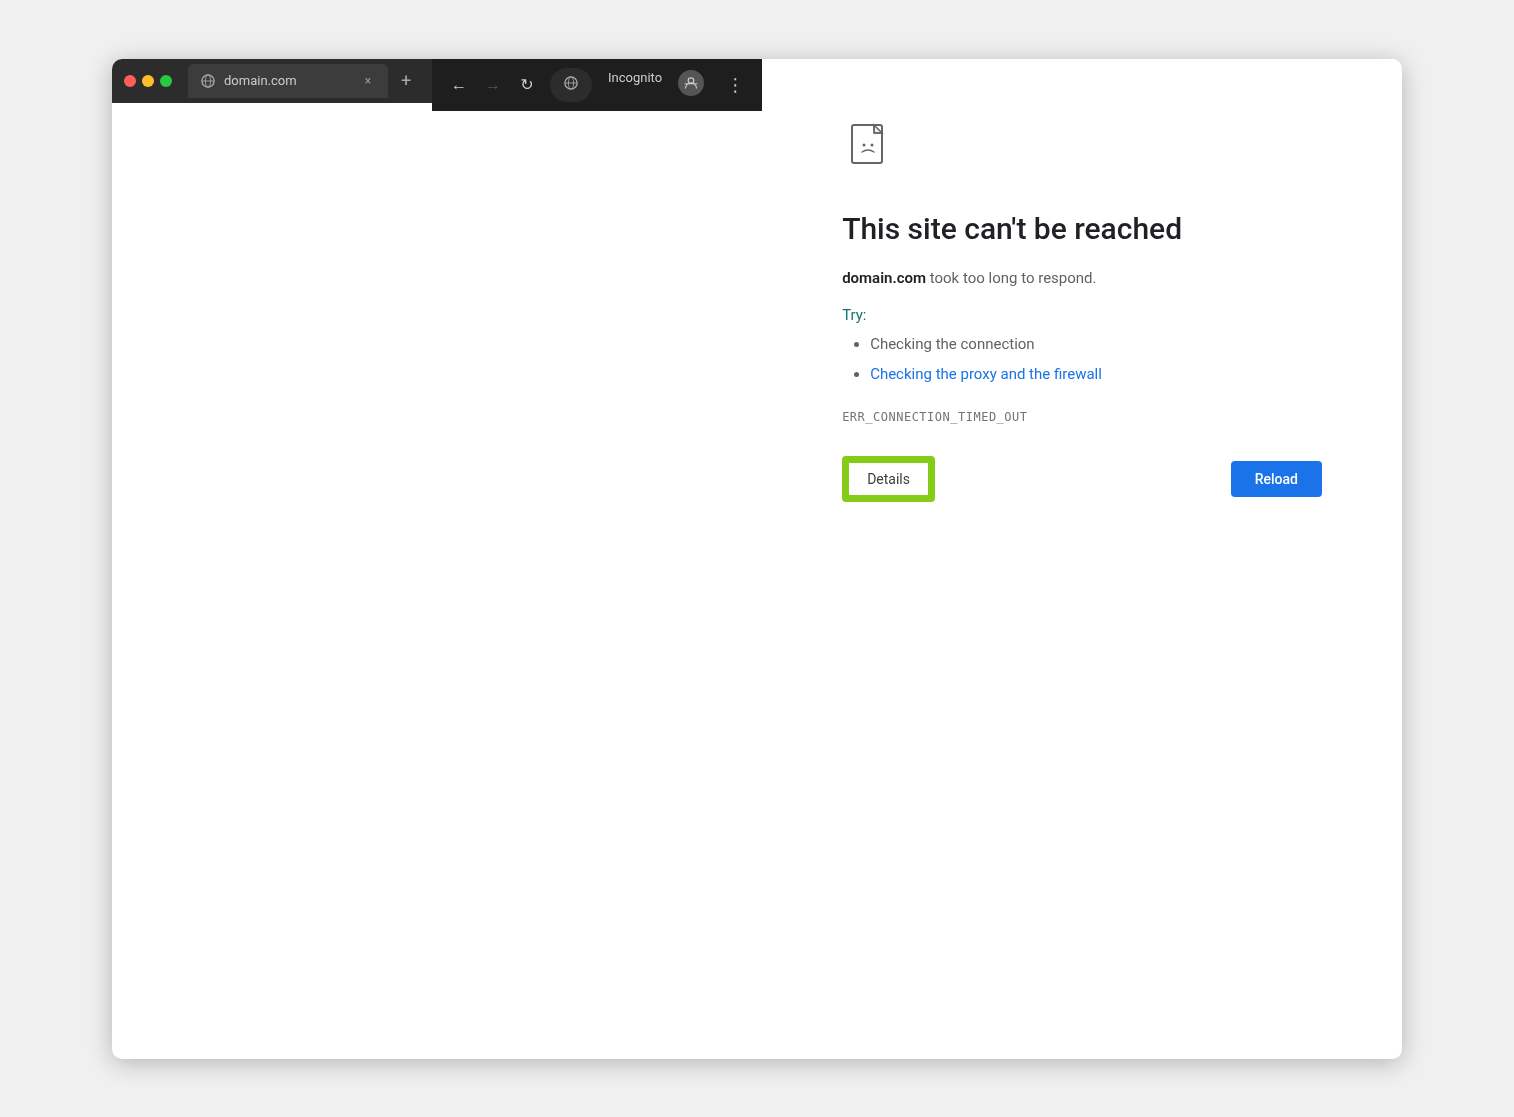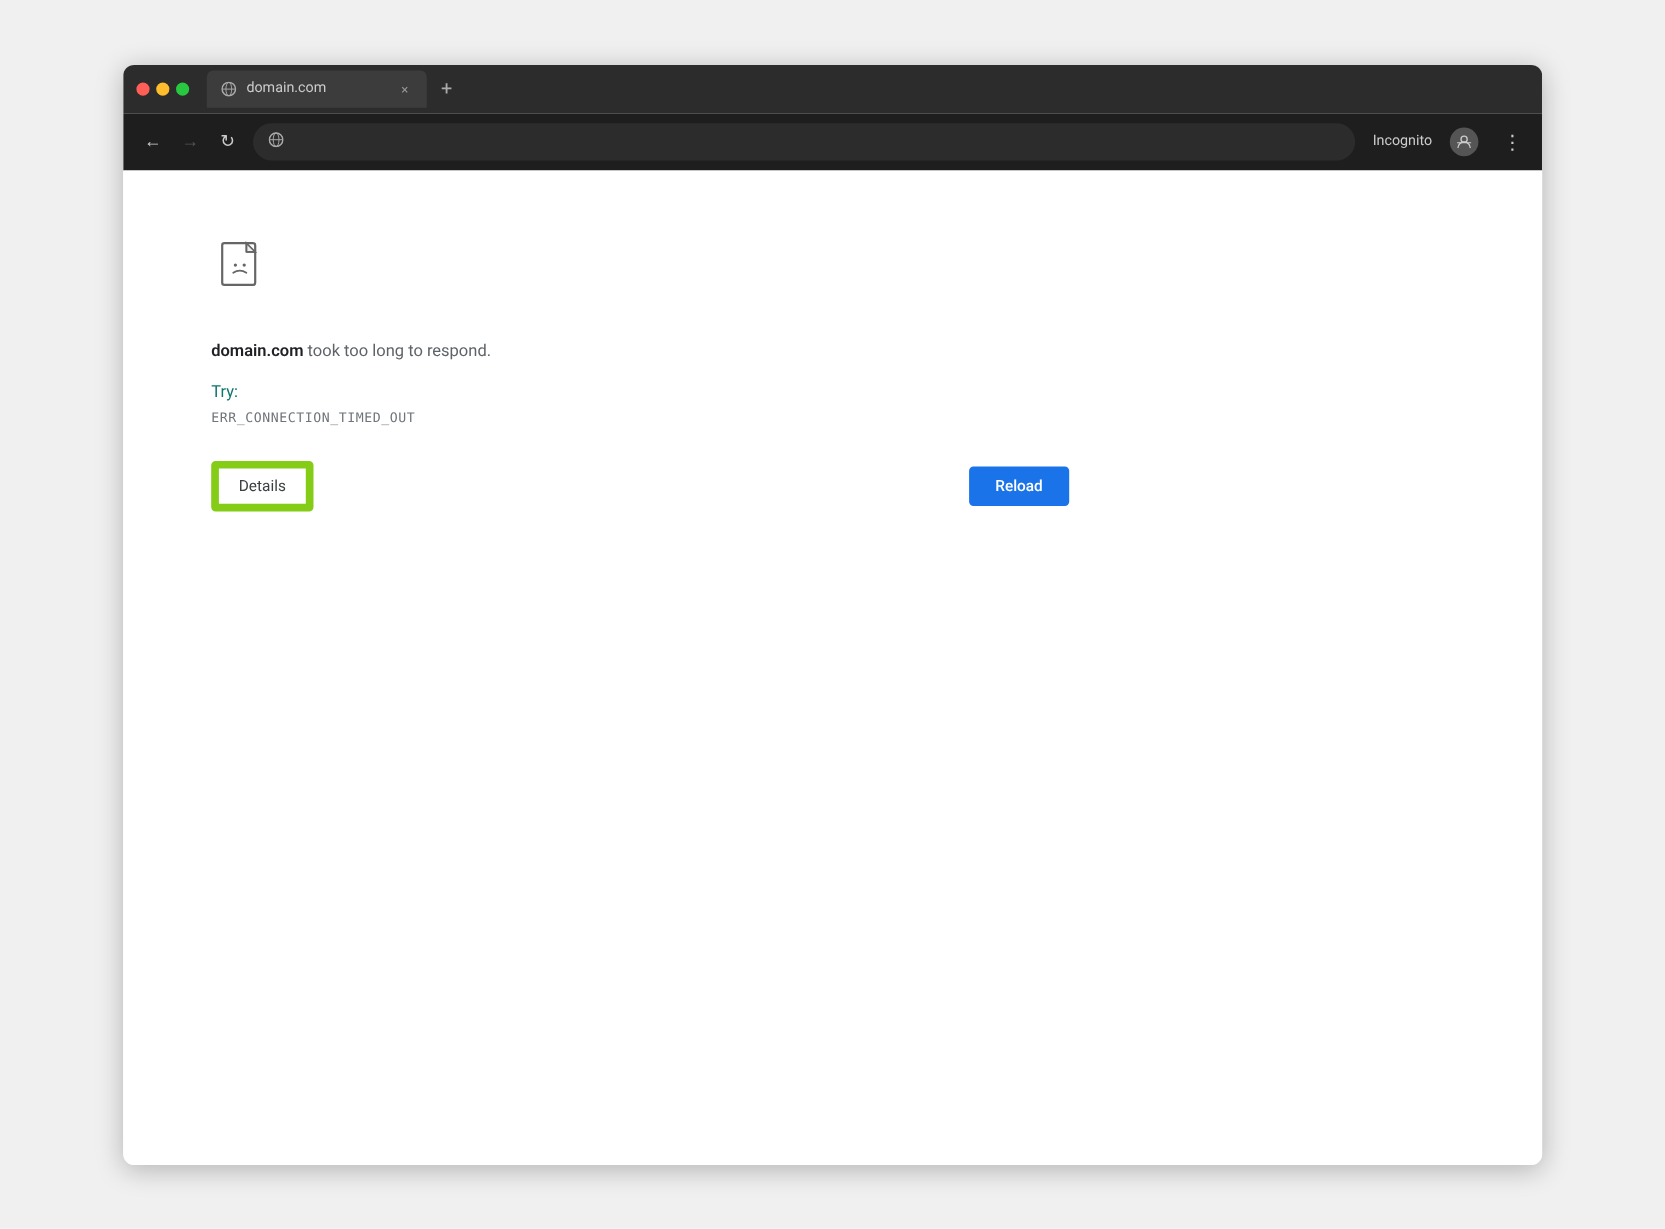--- a/index.html
+++ b/index.html
@@ -14,21 +14,21 @@
     }
 
     .browser-window {
       width: 1290px;
       height: 1000px;
       background: #fff;
       border-radius: 10px;
       box-shadow: 0 4px 24px rgba(0,0,0,0.25);
       overflow: hidden;
       display: flex;
-      flex-direction: column;
+      flex-direction: row;
     }
 
     
     .title-bar {
       background: #2c2c2c;
       height: 44px;
       display: flex;
       align-items: center;
       padding: 0 12px;
       gap: 8px;
@@ -165,21 +165,21 @@
     }
 
     .url-text {
       flex: 1;
       color: #e0e0e0;
       font-size: 14px;
     }
 
     .browser-actions {
       display: flex;
-      align-items: center;
+      align-items: flex-start;
       gap: 16px;
       margin-left: 8px;
     }
 
     .incognito-label {
       color: #ccc;
       font-size: 13px;
     }
 
     .menu-btn {
@@ -379,27 +379,36 @@
           <line x1="32" y1="6" x2="32" y2="14" stroke="#666" stroke-width="1.5"></line>
           <line x1="32" y1="14" x2="40" y2="14" stroke="#666" stroke-width="1.5"></line>
 
           <circle cx="22" cy="26" r="1.5" fill="#666"></circle>
           <circle cx="30" cy="26" r="1.5" fill="#666"></circle>
 
           <path d="M20 33 Q26 29 32 33" stroke="#666" stroke-width="1.5" fill="none" stroke-linecap="round"></path>
         </svg>
       </div>
 
+      <div class="error-title">This site can't be reached</div>
 
       <div class="error-description">
         <strong>domain.com</strong><span> took too long to respond.</span>
       </div>
 
       <div class="try-label">Try:</div>
 
+      <ul class="suggestions-list">
+        <li>
+          <span>Checking the connection</span>
+        </li>
+        <li>
+          <a href="#">Checking the proxy and the firewall</a>
+        </li>
+      </ul>
 
       <div class="error-code">ERR_CONNECTION_TIMED_OUT</div>
 
       <div class="button-row">
         <button class="btn-details">Details</button>
         <button class="btn-reload">Reload</button>
       </div>
 
     </div>
   </div>

